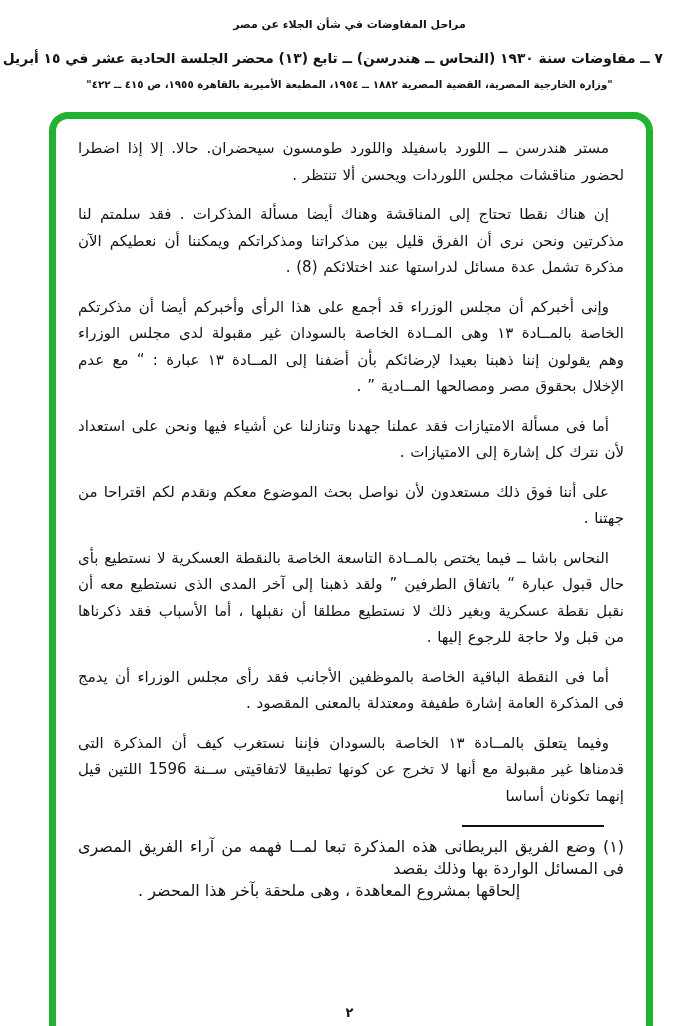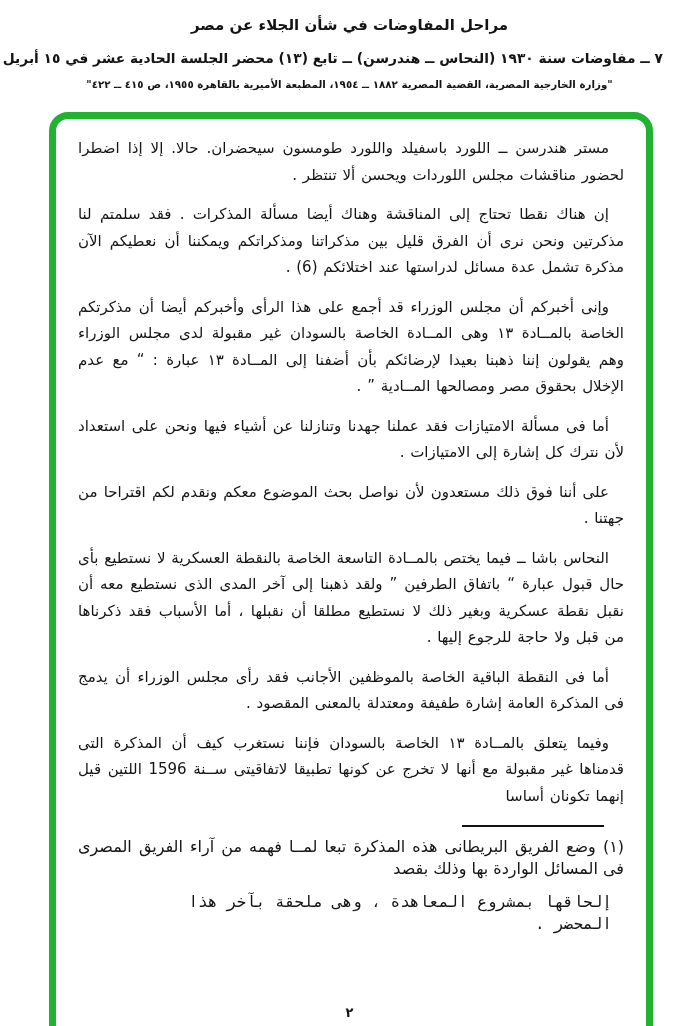--- a/index.html
+++ b/index.html
@@ -14,21 +14,21 @@
     font-family: "DejaVu Sans", "Liberation Sans", sans-serif;
     color: #141414;
     overflow: hidden;
   }
   .header {
     padding-top: 15px;
   }
   .doc-title {
     direction: rtl;
     text-align: center;
-    font-size: 15px;
+    font-size: 11px;
     font-weight: 700;
     line-height: 20px;
   }
   .doc-subtitle {
     direction: rtl;
     text-align: center;
     font-size: 13.8px;
     font-weight: 700;
     margin-top: 14px;
     padding: 0 36px;
@@ -73,24 +73,23 @@
   .footnote {
     direction: rtl;
     font-size: 16px;
     line-height: 22px;
   }
   .footnote .fn-l1 {
     text-align: justify;
     margin: 0;
   }
   .footnote .fn-l2 {
-    text-align: right;
-    margin: 12px;
+    text-align: left;
+    margin: 0;
     padding-left: 60px;
-    font-family: Liberation Mono, monospace;
   }
   .page-number {
     position: absolute;
     left: 0;
     right: 0;
     top: 1005px;
     text-align: center;
     font-size: 13px;
     font-weight: 700;
     direction: rtl;
@@ -100,21 +99,21 @@
 <body>
 
 <div class="header">
   <div class="doc-title">مراحل المفاوضات في شأن الجلاء عن مصر</div>
   <div class="doc-subtitle">٧ ــ مفاوضات سنة ١٩٣٠ (النحاس ــ هندرسن) ــ تابع (١٣) محضر الجلسة الحادية عشر في ١٥ أبريل ١٩٣٠</div>
   <div class="doc-source">"وزارة الخارجية المصرية، القضية المصرية ١٨٨٢ ــ ١٩٥٤، المطبعة الأميرية بالقاهرة ١٩٥٥، ص ٤١٥ ــ ٤٢٢"</div>
 </div>
 
 <div class="text-frame" style="border-color: rgb(34, 178, 50);">
   <p class="body-par">مستر هندرسن ــ اللورد باسفيلد واللورد طومسون سيحضران. حالا. إلا إذا اضطرا لحضور مناقشات مجلس اللوردات ويحسن ألا تنتظر .</p>
-  <p class="body-par">إن هناك نقطا تحتاج إلى المناقشة وهناك أيضا مسألة المذكرات . فقد سلمتم لنا مذكرتين ونحن نرى أن الفرق قليل بين مذكراتنا ومذكراتكم ويمكننا أن نعطيكم الآن مذكرة تشمل عدة مسائل لدراستها عند اختلائكم (6) .</p>
+  <p class="body-par">إن هناك نقطا تحتاج إلى المناقشة وهناك أيضا مسألة المذكرات . فقد سلمتم لنا مذكرتين ونحن نرى أن الفرق قليل بين مذكراتنا ومذكراتكم ويمكننا أن نعطيكم الآن مذكرة تشمل عدة مسائل لدراستها عند اختلائكم (8) .</p>
   <p class="body-par">وإنى أخبركم أن مجلس الوزراء قد أجمع على هذا الرأى وأخبركم أيضا أن مذكرتكم الخاصة بالمــادة ١٣ وهى المــادة الخاصة بالسودان غير مقبولة لدى مجلس الوزراء وهم يقولون إننا ذهبنا بعيدا لإرضائكم بأن أضفنا إلى المــادة ١٣ عبارة : “ مع عدم الإخلال بحقوق مصر ومصالحها المــادية ” .</p>
   <p class="body-par">أما فى مسألة الامتيازات فقد عملنا جهدنا وتنازلنا عن أشياء فيها ونحن على استعداد لأن نترك كل إشارة إلى الامتيازات .</p>
   <p class="body-par">على أننا فوق ذلك مستعدون لأن نواصل بحث الموضوع معكم ونقدم لكم اقتراحا من جهتنا .</p>
   <p class="body-par">النحاس باشا ــ فيما يختص بالمــادة التاسعة الخاصة بالنقطة العسكرية لا نستطيع بأى حال قبول عبارة “ باتفاق الطرفين ” ولقد ذهبنا إلى آخر المدى الذى نستطيع معه أن نقبل نقطة عسكرية وبغير ذلك لا نستطيع مطلقا أن نقبلها ، أما الأسباب فقد ذكرناها من قبل ولا حاجة للرجوع إليها .</p>
   <p class="body-par">أما فى النقطة الباقية الخاصة بالموظفين الأجانب فقد رأى مجلس الوزراء أن يدمج فى المذكرة العامة إشارة طفيفة ومعتدلة بالمعنى المقصود .</p>
   <p class="body-par">وفيما يتعلق بالمــادة ١٣ الخاصة بالسودان فإننا نستغرب كيف أن المذكرة التى قدمناها غير مقبولة مع أنها لا تخرج عن كونها تطبيقا لاتفاقيتى ســنة 1596 اللتين قيل إنهما تكونان أساسا</p>
 
   <div class="footnote-sep"></div>
 
   <div class="footnote">

